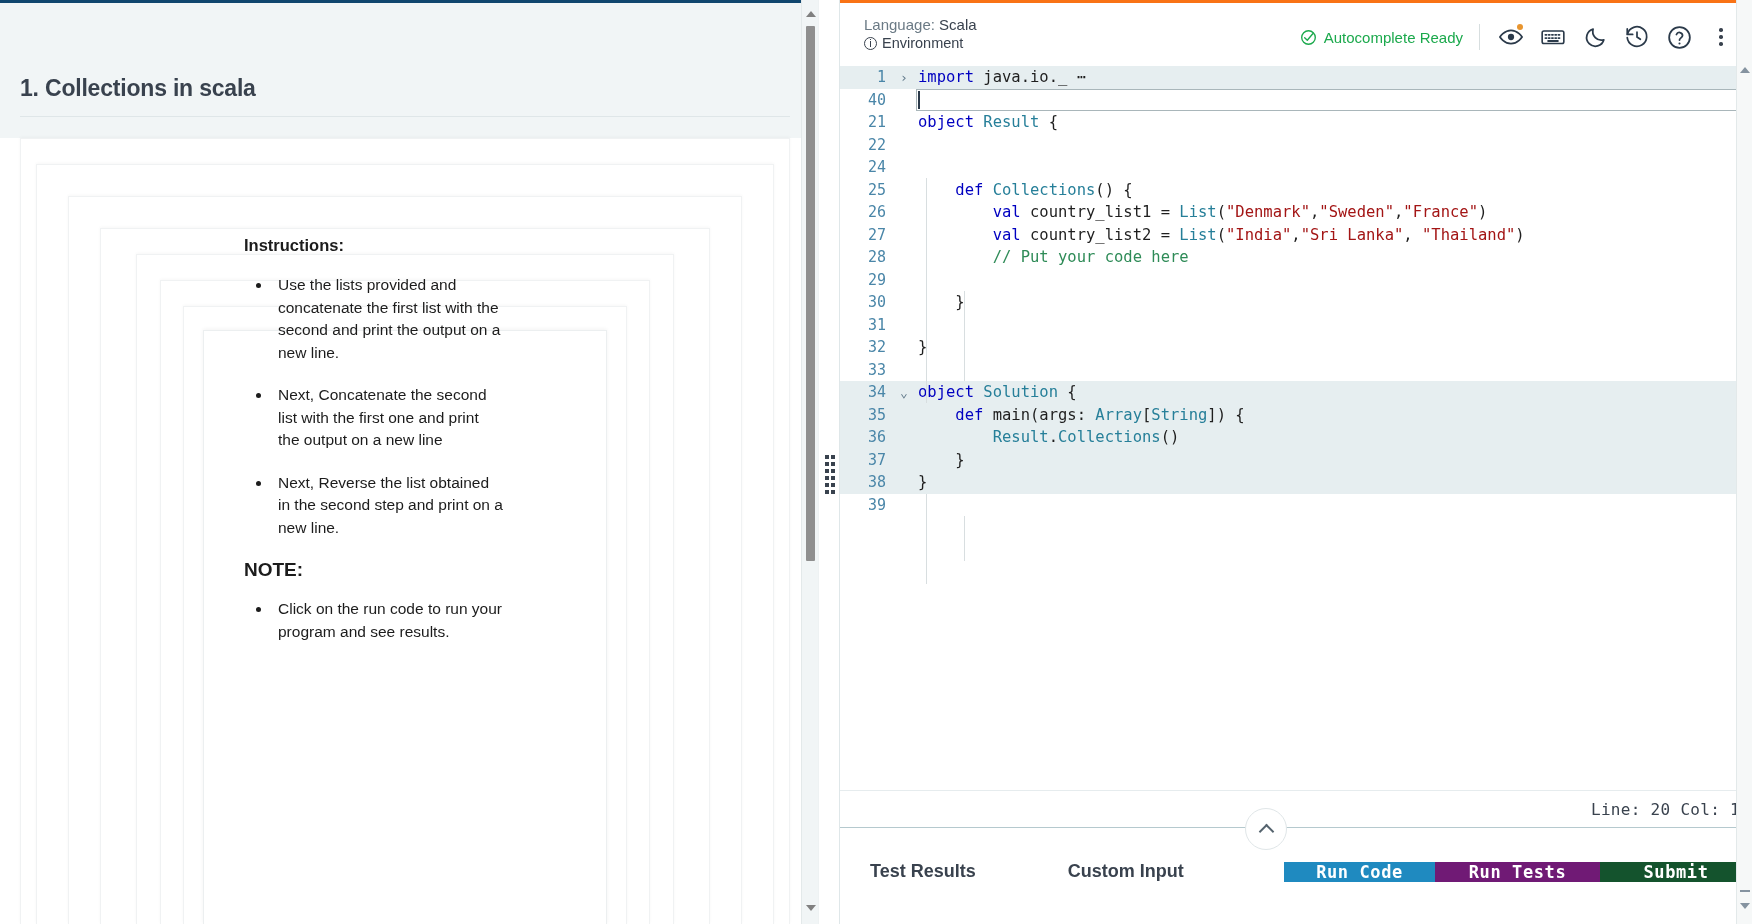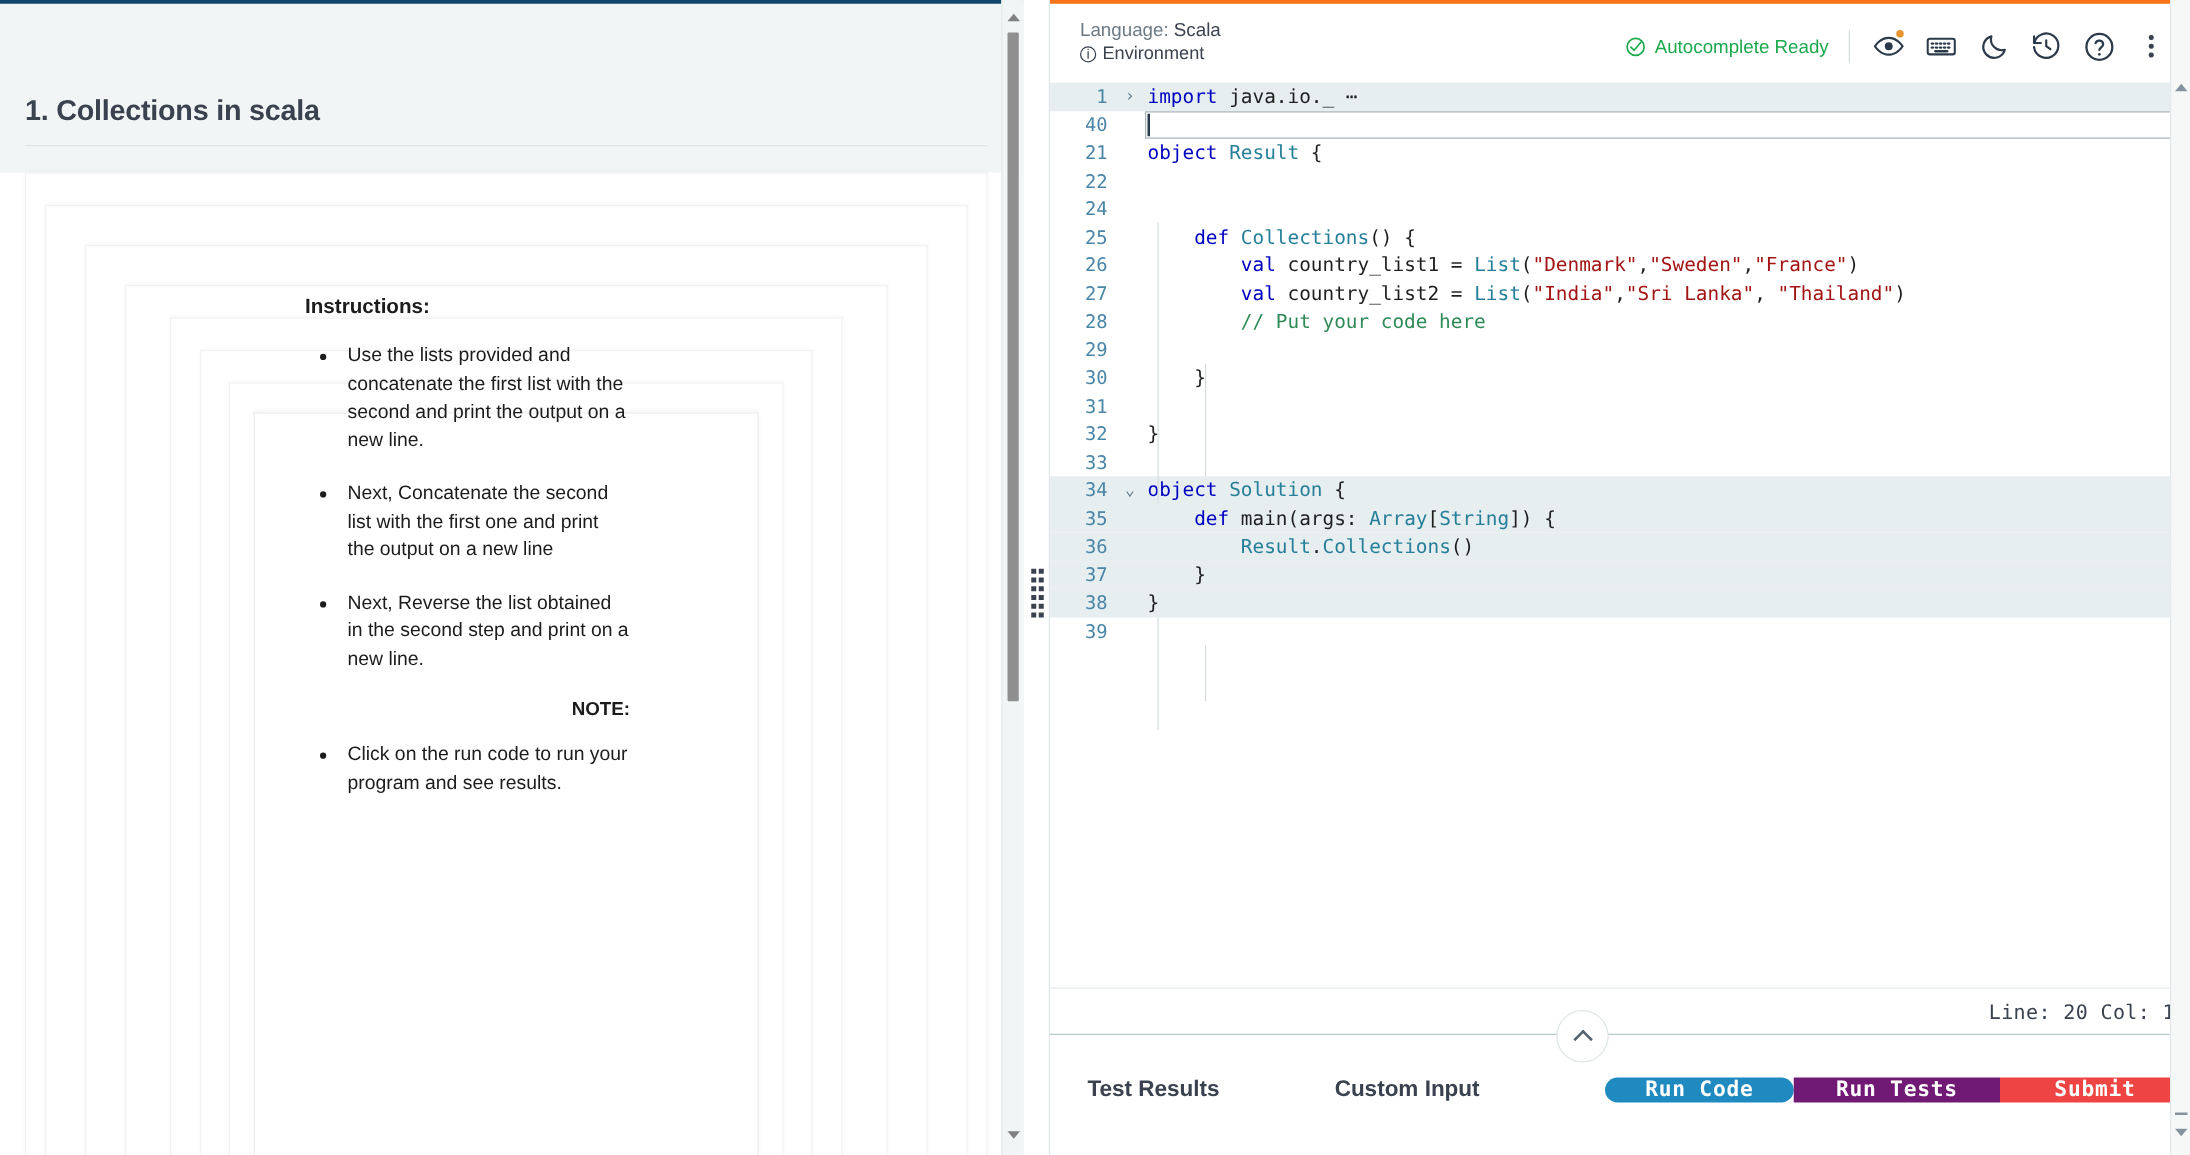--- a/index.html
+++ b/index.html
@@ -97,25 +97,24 @@
   }
   .instr-list li::before {
     content: "";
     position: absolute;
     left: 12px; top: 9px;
     width: 5px; height: 5px;
     border-radius: 50%;
     background: #1c1c1c;
   }
   .note-heading {
-    font-size: 15px;
+    font-size: 19px;
     font-weight: bold;
     color: #1c1c1c;
     margin: 2px 0 17px 0;
-    text-align: right;
   }
 
   
   .left-scrollbar {
     position: absolute;
     top: 0; right: 0;
     width: 17px; height: 924px;
     background: #f1f5f6;
     border-left: 1px solid #e3e9ea;
   }
@@ -374,23 +373,23 @@
     align-items: stretch;
   }
   .act-btn {
     display: flex; align-items: center; justify-content: center;
     font-family: "DejaVu Sans Mono", monospace;
     font-size: 17px;
     font-weight: bold;
     color: #ffffff;
     letter-spacing: 0.6px;
   }
-  .act-run   { background: #1f8ac0; width: 151px; border-radius: 22px; }
+  .act-run   { background: #1f8ac0; width: 151px; }
   .act-tests { background: #701a75; width: 165px; }
-  .act-submit{ background: #ef4444; width: 152px; }
+  .act-submit{ background: #14532d; width: 152px; }
 
   .collapse-btn {
     position: absolute;
     left: 405px; top: -20px;
     width: 42px; height: 42px;
     border-radius: 50%;
     background: #ffffff;
     border: 1px solid #e0e6e8;
     display: flex; align-items: center; justify-content: center;
     z-index: 5;

